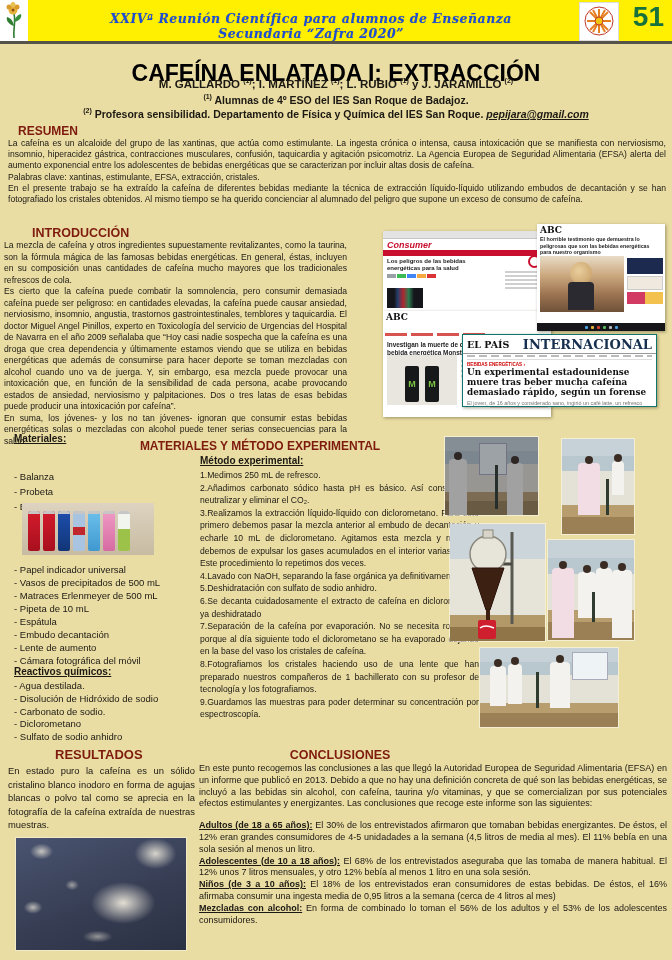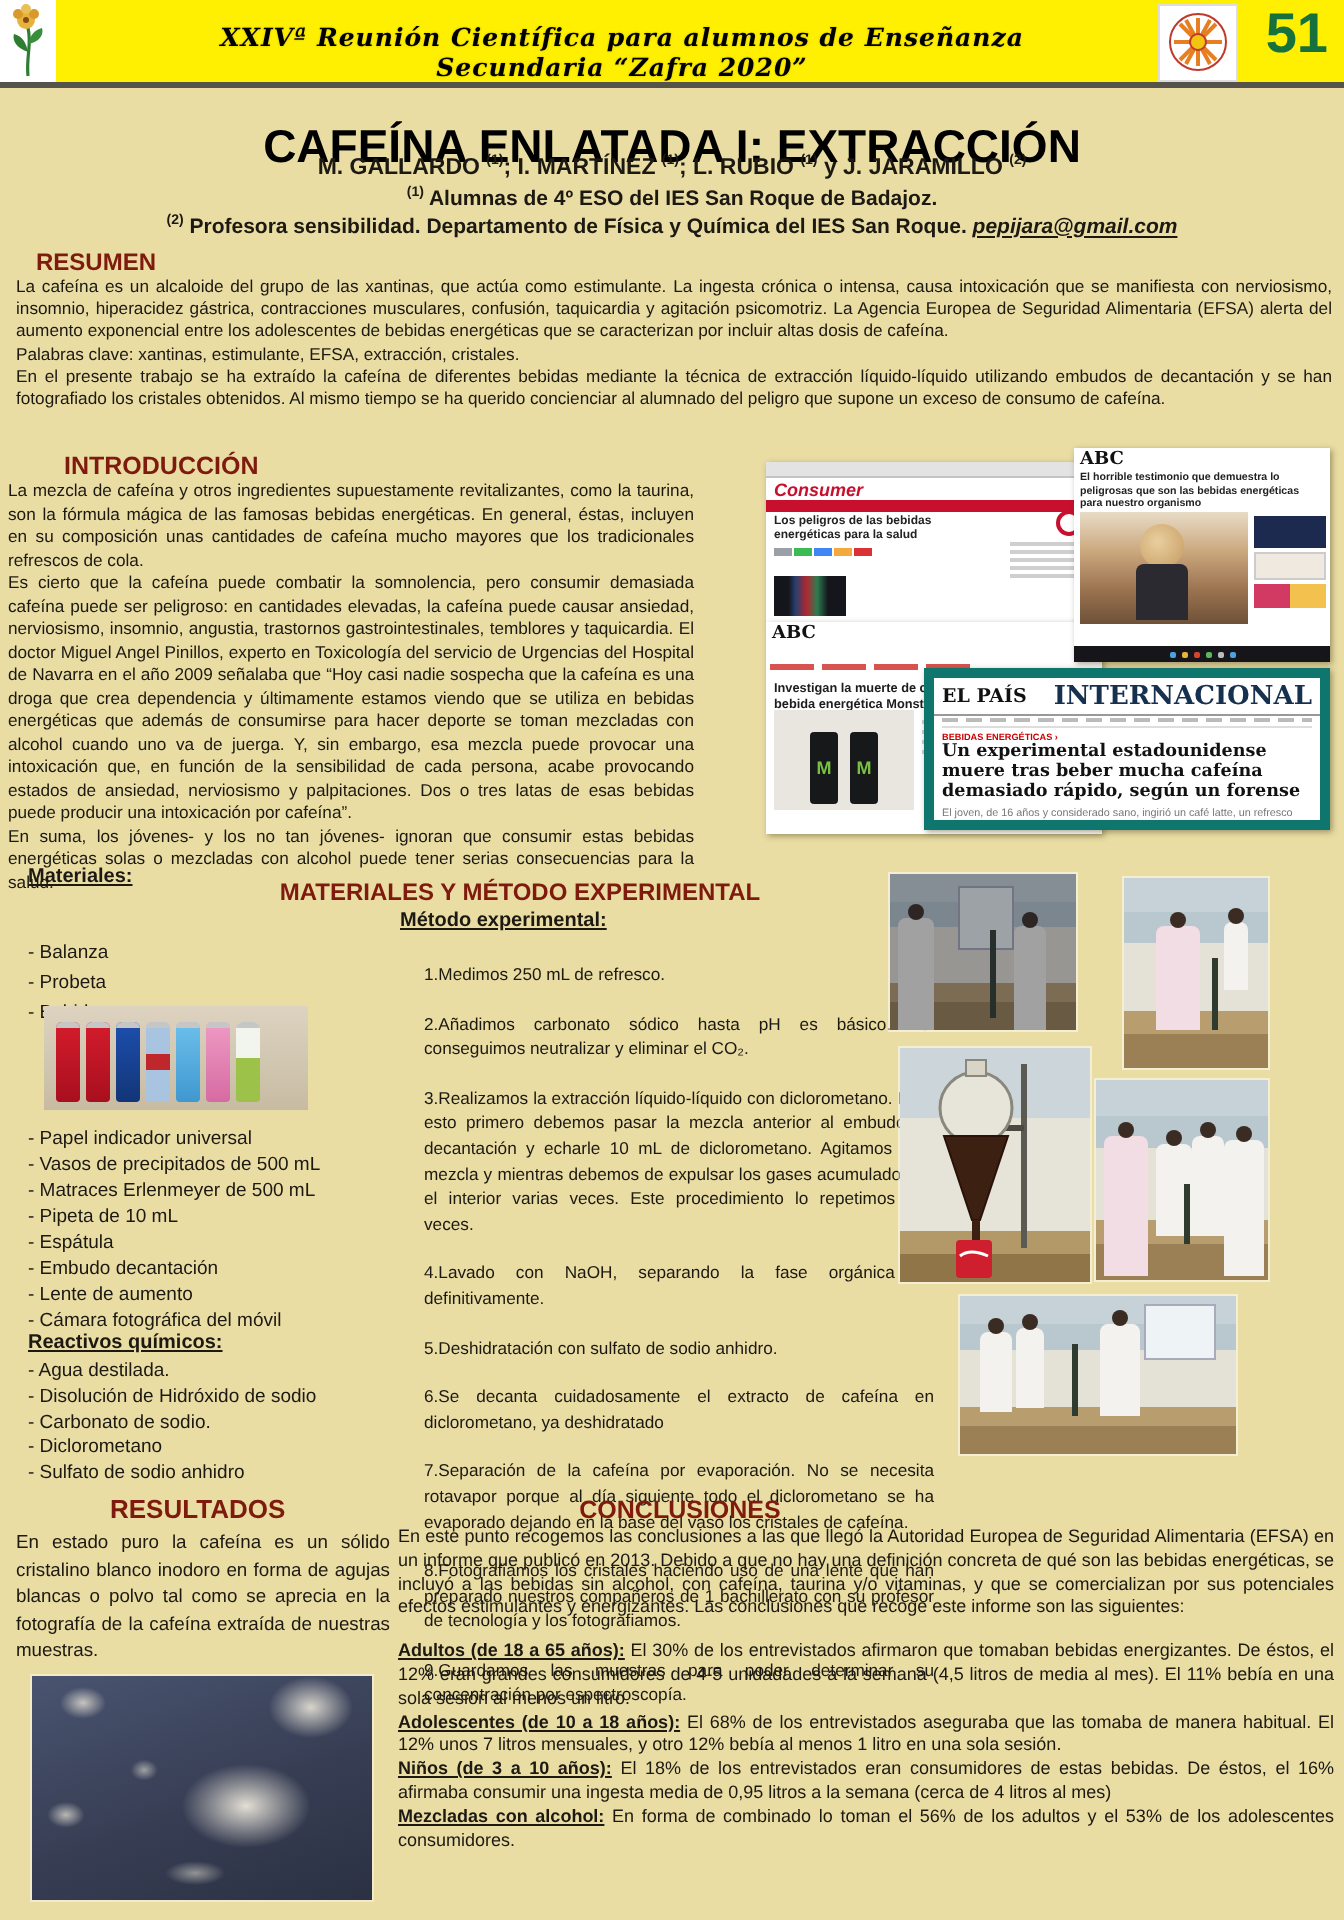--- a/index.html
+++ b/index.html
@@ -5,21 +5,21 @@
   html,body{margin:0;padding:0;background:#888;}
   .poster{position:relative;width:672px;height:960px;background:#e9dda4;
     font-family:"Liberation Sans",sans-serif;color:#1c1812;overflow:hidden;margin:0 auto;}
   
   .band{position:absolute;left:0;top:0;width:672px;height:41px;background:#ffef00;
     border-bottom:3px solid #56544a;}
   .logo-box{position:absolute;background:#fff;}
   .logo-left{left:0;top:0;width:28px;height:41px;}
   .logo-right{left:579px;top:2px;width:38px;height:37px;border:1px solid #ddd;}
   .band-title{position:absolute;left:70px;right:120px;top:11px;text-align:center;
-    font-family:"DejaVu Serif",serif;font-style:italic;font-weight:bold;color:#000000;
+    font-family:"DejaVu Serif",serif;font-style:italic;font-weight:bold;color:#1d4ed8;
     font-size:12.5px;letter-spacing:.5px;text-shadow:0 0 1px rgba(150,140,0,.6);}
   .poster-num{position:absolute;right:8px;top:1px;font-size:28px;font-weight:bold;color:#17713c;}
   
   .title{position:absolute;top:45px;left:0;width:672px;text-align:center;
     font-size:23px;font-weight:bold;color:#000;}
   .authors{position:absolute;top:77px;left:0;width:672px;text-align:center;
     font-size:11.5px;font-weight:bold;}
   .affil{position:absolute;left:0;width:672px;text-align:center;font-size:10.5px;font-weight:bold;}
   .affil1{top:93px;} .affil2{top:107px;}
   .sup{vertical-align:super;font-size:7px;font-weight:bold;}
@@ -34,21 +34,21 @@
   
   .intro-h{position:absolute;left:32px;top:226px;font-size:12.5px;}
   .intro-t{position:absolute;left:4px;top:240px;width:343px;font-size:8.6px;
     line-height:11.5px;text-align:justify;}
   .intro-t p{margin:0;}
   
   .clip{position:absolute;background:#fff;box-shadow:1px 1px 3px rgba(60,50,20,.45);overflow:hidden;}
   .clip-consumer{left:383px;top:231px;width:188px;height:80px;}
   .clip-abc1{left:537px;top:224px;width:128px;height:107px;z-index:2;}
   .clip-abc2{left:383px;top:311px;width:168px;height:106px;}
-  .clip-elpais{left:462px;top:334px;width:193px;height:71px;z-index:3;border:5px solid #0f766e;}
+  .clip-elpais{left:462px;top:334px;width:193px;height:71px;z-index:3;border:1px solid #0f766e;}
   .browserbar{height:7px;background:#e3e3e3;border-bottom:1px solid #c4c4c4;}
   .consumer-logo{color:#c8102e;font-weight:bold;font-style:italic;font-size:9px;padding:1px 4px 0;}
   .rednav{height:6px;background:#c8102e;}
   .c-head{font-size:6px;font-weight:bold;color:#222;width:108px;line-height:1.2;padding:2px 4px 0;}
   .socialrow{display:flex;gap:1px;padding:2px 4px 0;}
   .socialrow i{display:block;width:9px;height:4px;}
   .c-img{position:absolute;left:4px;bottom:3px;width:36px;height:20px;
     background:linear-gradient(90deg,#15151c 20%,#27406e 30%,#b02730 45%,#2c7d4f 60%,#15151c 75%);}
   .c-ring{position:absolute;right:30px;top:24px;width:9px;height:9px;border:2px solid #c8102e;border-radius:50%;}
   .glines i{display:block;height:2px;background:#cfcfcf;margin:2px 4px 0;}
@@ -102,21 +102,21 @@
   .can4{background:linear-gradient(180deg,#a9c4e0 0 40%,#c0272d 40% 60%,#a9c4e0 60%);}
   .can5{background:linear-gradient(#6cc0ec,#3f98cf);}
   .can6{background:linear-gradient(#ef9ac4,#d66ba2);}
   .can7{background:linear-gradient(180deg,#f2f4ee 0 45%,#9cc24a 45%);}
   .mat-b{position:absolute;left:14px;top:563px;font-size:9.5px;line-height:13px;}
   .react-h{position:absolute;left:14px;top:666px;}
   .react-l{position:absolute;left:14px;top:680px;font-size:9.5px;line-height:12.8px;}
   .met-h{position:absolute;left:200px;top:455px;}
   .met-steps{position:absolute;left:200px;top:469px;width:279px;font-size:8.6px;
     line-height:12.6px;text-align:justify;}
-  .met-steps p{margin:12px;}
+  .met-steps p{margin:0;}
   
   .labphoto{position:absolute;box-shadow:0 0 0 1px rgba(255,255,255,.5);
     background:linear-gradient(180deg,#c7d2d8 0 18%,#b9c7ce 18% 34%,#e4e1d6 34% 70%,#b89d6f 70% 82%,#97severe 0);
     overflow:hidden;}
   .labphoto{background:linear-gradient(180deg,#c7d2d8 0 18%,#b9c7ce 18% 34%,#e4e1d6 34% 70%,#b89d6f 70% 82%,#9a8054 82% 100%);}
   .ph1{left:445px;top:437px;width:93px;height:78px;}
   .ph1 .dark{position:absolute;inset:0;background:rgba(25,28,40,.38);}
   .ph2{left:562px;top:439px;width:72px;height:95px;}
   .ph3{left:450px;top:524px;width:95px;height:117px;background:linear-gradient(180deg,#ccd6da 0 30%,#e6e3d9 30% 78%,#b39868 78% 88%,#8f7547 88%);}
   .ph4{left:548px;top:540px;width:86px;height:100px;}

